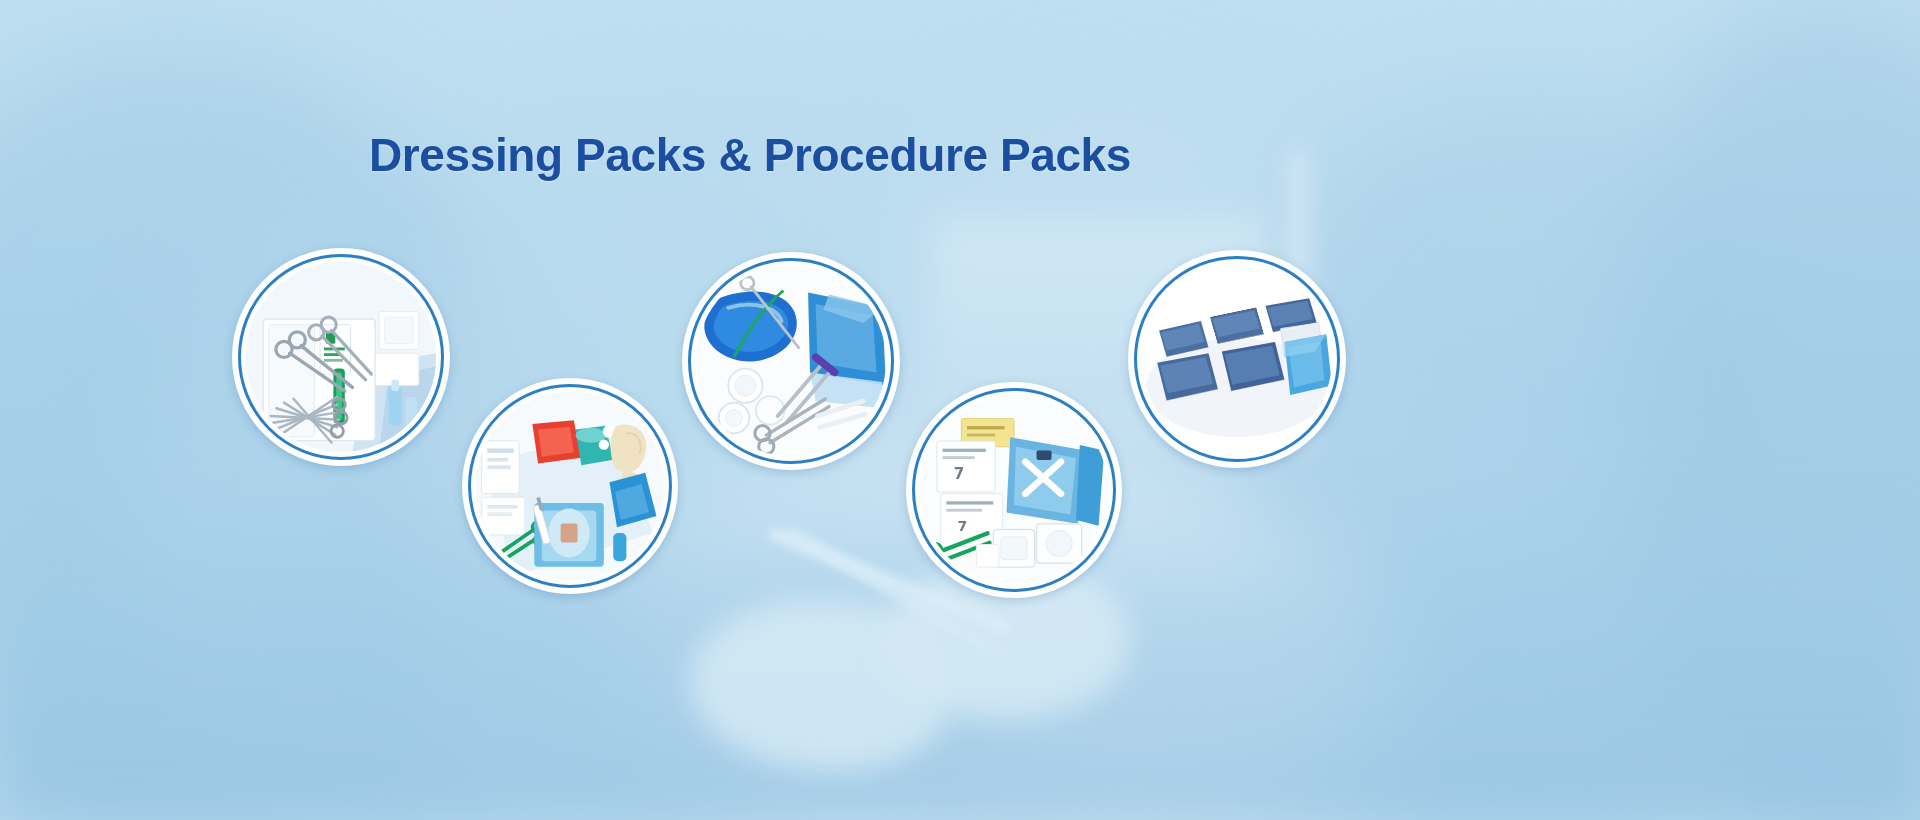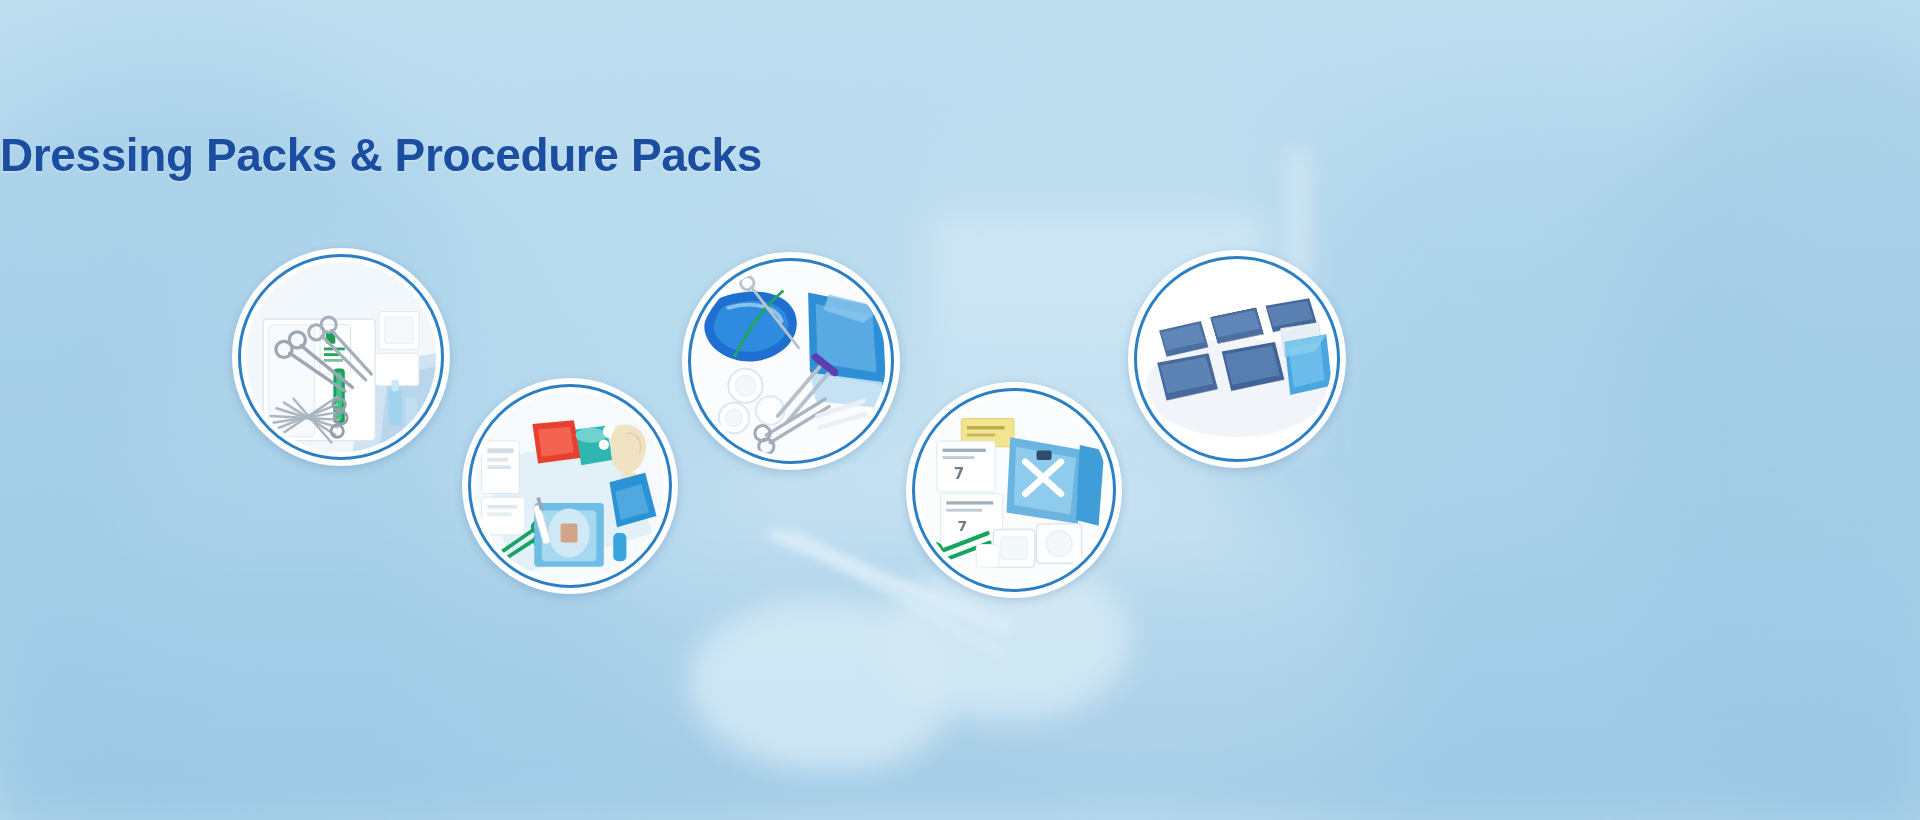--- a/index.html
+++ b/index.html
@@ -85,20 +85,21 @@
   .haze {
     position: absolute; inset: 0;
     background: linear-gradient(180deg, rgba(190,222,240,.55) 0%, rgba(186,220,239,.35) 45%, rgba(178,215,237,.45) 100%);
   }
 
   
   .title {
     position: absolute;
     left: 0; top: 128px;
     width: 1500px;
+    text-align: center;
     font-size: 46px;
     font-weight: bold;
     letter-spacing: -0.4px;
     color: #1b4ea0;
     text-shadow: 0 1px 2px rgba(255,255,255,.45);
     white-space: nowrap;
   }
 
   
   .thumb {

